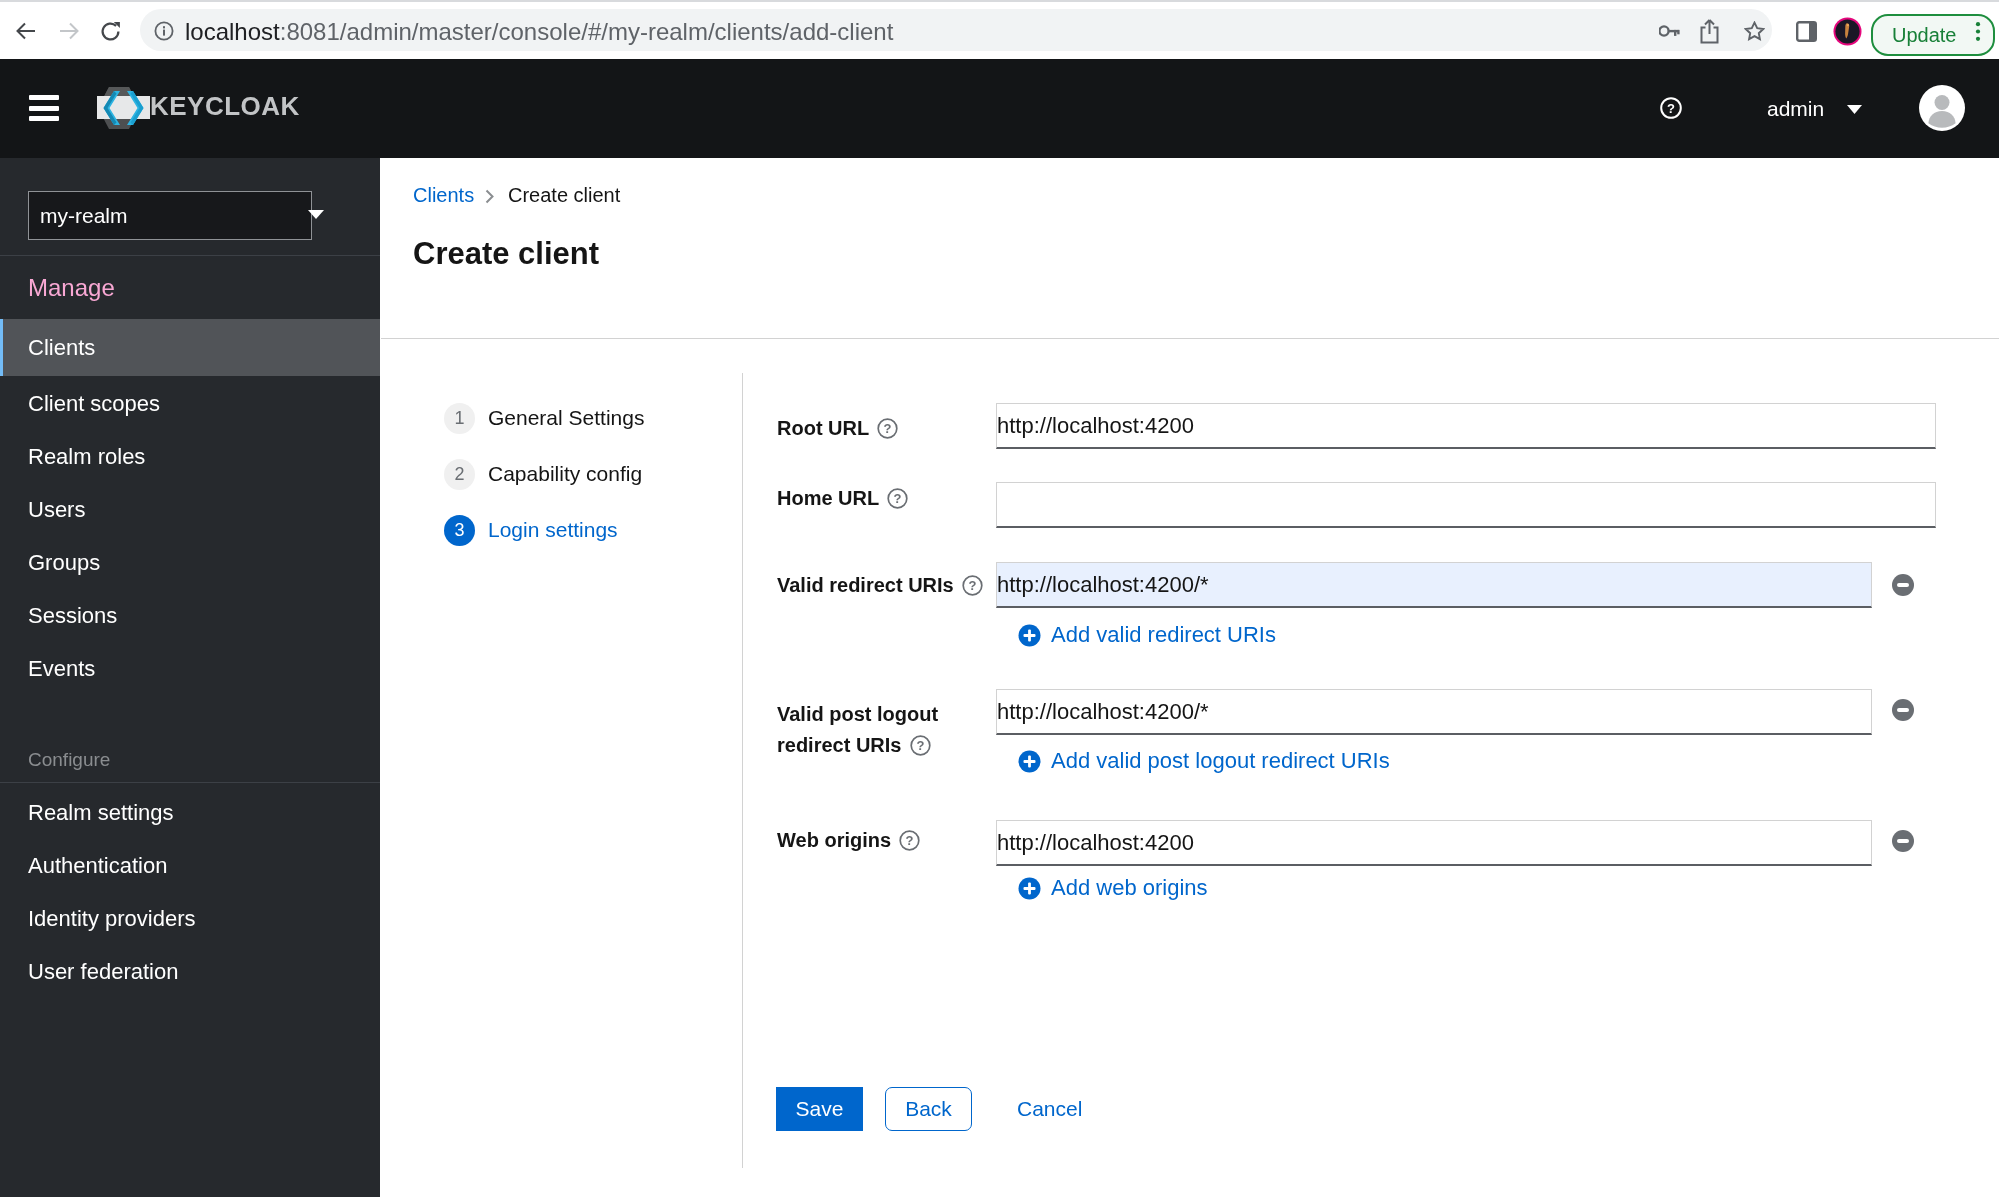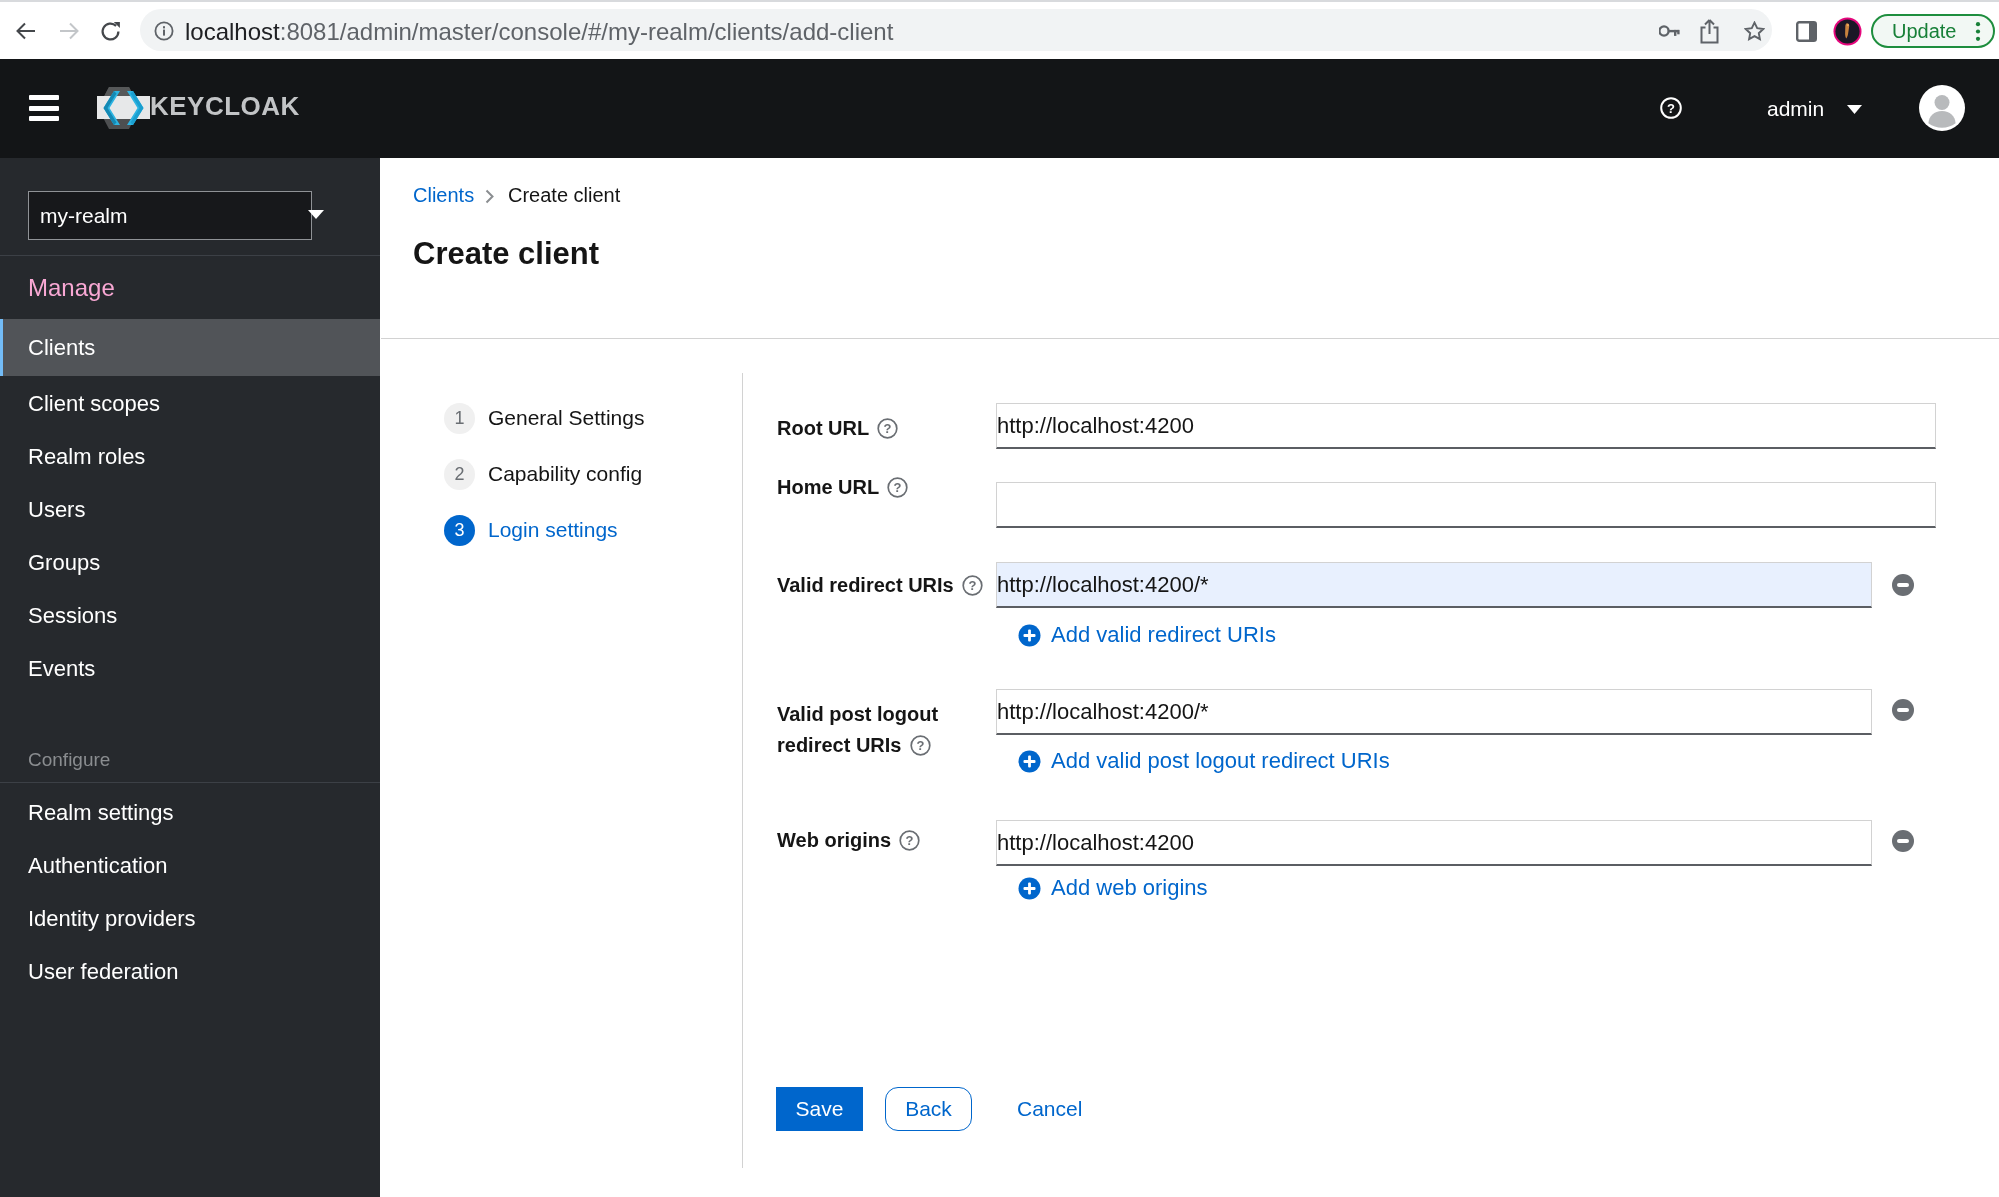--- a/index.html
+++ b/index.html
@@ -57,21 +57,21 @@
     <rect x="13" y="1.2" width="6.8" height="18.6" fill="#5f6368"></rect>
   </svg>
 
   <svg class="abs" style="left:1833px;top:15px" width="29" height="29" viewBox="0 0 29 29">
     <circle cx="14.5" cy="14.5" r="14" fill="#e5067c"></circle>
     <circle cx="14.5" cy="14.5" r="12.1" fill="#1b1726"></circle>
     <path d="M14.2 6.2c1.4.2 2.3 1.6 2 3.4l-1.2 7.6c-.3 1.7-.8 3.1-1.9 4.4-.7-1.6-1-2.9-1-4.6l.2-7.4c.05-2 .8-3.6 1.9-3.4z" fill="#c9823e"></path>
     <circle cx="14.9" cy="8.1" r="1.2" fill="#e8a85c"></circle>
   </svg>
 
-  <div class="abs" style="left:1871px;top:12px;width:124px;height:34px;border-radius:17px;border:2px solid #1e8e3e;background:#f2f8f4;color:#188038;font-size:20px;display:flex;align-items:center;padding-left:19px">Update</div>
+  <div class="abs" style="left:1871px;top:12px;width:124px;height:42px;border-radius:17px;border:2px solid #1e8e3e;background:#f2f8f4;color:#188038;font-size:20px;display:flex;align-items:center;padding-left:19px">Update</div>
   <svg class="abs" style="left:1974px;top:19px" width="8" height="21" viewBox="0 0 8 21" fill="#188038">
     <circle cx="4" cy="3.2" r="2.1"></circle>
       <circle cx="4" cy="10.5" r="2.1"></circle>
       <circle cx="4" cy="17.8" r="2.1"></circle>
   </svg>
 </div>
 
 <div class="abs" style="left:0;top:59px;width:1999px;height:99px;background:#131517">
 
   <div class="abs" style="left:29px;top:36px;width:30px;height:5px;background:#fff;border-radius:1px"></div>
@@ -151,21 +151,21 @@
   <div class="abs" style="left:362px;top:215px;width:1px;height:795px;background:#d2d2d2"></div>
 
   <div class="abs lbl" style="left:397px;top:258px">Root URL<span class="q">
         <svg width="21" height="21" viewBox="0 0 21 21">
           <circle cx="10.5" cy="10.5" r="9.3" fill="none" stroke="#6a6e73" stroke-width="1.7"></circle>
           <text x="10.5" y="15" text-anchor="middle" font-size="13" fill="#6a6e73" font-family="Liberation Sans,sans-serif">?</text>
         </svg>
       </span></div>
   <div class="abs inp" style="left:616px;top:245px;width:940px">http://localhost:4200</div>
 
-  <div class="abs lbl" style="left:397px;top:317px">Home URL<span class="q">
+  <div class="abs lbl" style="left:397px;top:328px">Home URL<span class="q">
         <svg width="21" height="21" viewBox="0 0 21 21">
           <circle cx="10.5" cy="10.5" r="9.3" fill="none" stroke="#6a6e73" stroke-width="1.7"></circle>
           <text x="10.5" y="15" text-anchor="middle" font-size="13" fill="#6a6e73" font-family="Liberation Sans,sans-serif">?</text>
         </svg>
       </span></div>
   <div class="abs inp" style="left:616px;top:324px;width:940px"></div>
 
   <div class="abs lbl" style="left:397px;top:415px">Valid redirect URIs<span class="q">
         <svg width="21" height="21" viewBox="0 0 21 21">
           <circle cx="10.5" cy="10.5" r="9.3" fill="none" stroke="#6a6e73" stroke-width="1.7"></circle>
@@ -218,15 +218,15 @@
   <div class="abs addlink" style="left:638px;top:718px">
       <svg width="23" height="23" viewBox="0 0 23 23">
         <circle cx="11.5" cy="11.5" r="11" fill="#0066cc"></circle>
         <rect x="5.5" y="10.1" width="12" height="2.8" rx="1" fill="#fff"></rect>
         <rect x="10.1" y="5.5" width="2.8" height="12" rx="1" fill="#fff"></rect>
       </svg>
       <span>Add web origins</span>
     </div>
 
   <div class="abs" style="left:396px;top:929px;width:87px;height:44px;background:#0066cc;border-radius:0;color:#fff;font-size:21px;display:flex;align-items:center;justify-content:center">Save</div>
-  <div class="abs" style="left:505px;top:929px;width:87px;height:44px;background:#fff;border:1px solid #0066cc;border-radius:13px;color:#0066cc;font-size:21px;display:flex;align-items:center;justify-content:center">Back</div>
+  <div class="abs" style="left:505px;top:929px;width:87px;height:44px;background:#fff;border:1px solid #0066cc;border-radius:7px;color:#0066cc;font-size:21px;display:flex;align-items:center;justify-content:center">Back</div>
   <div class="abs" style="left:637px;top:929px;height:44px;display:flex;align-items:center;color:#0066cc;font-size:21px">Cancel</div>
 </div>
 
 </body></html>

